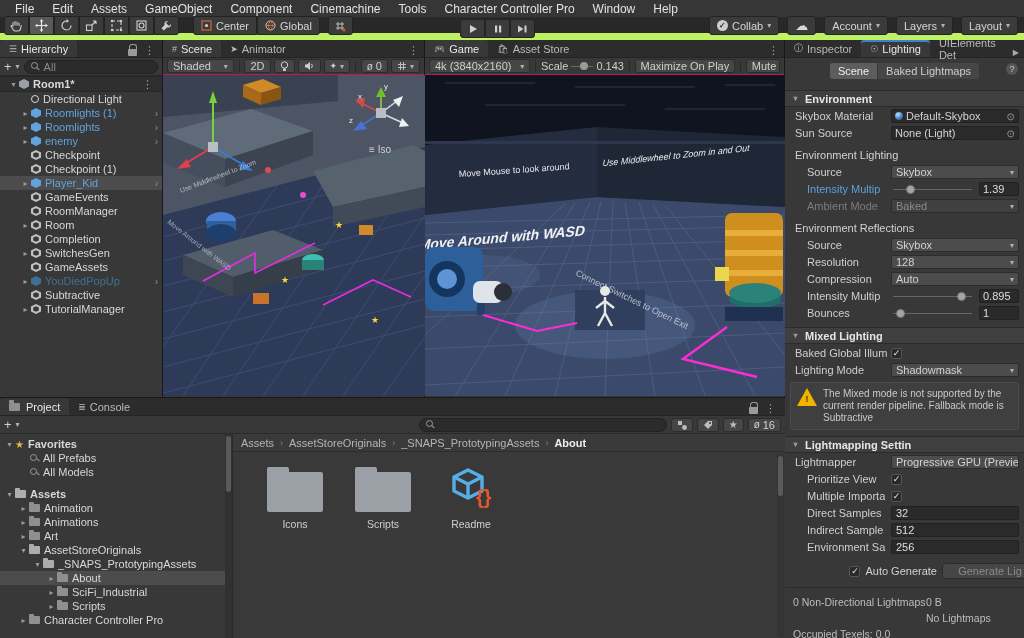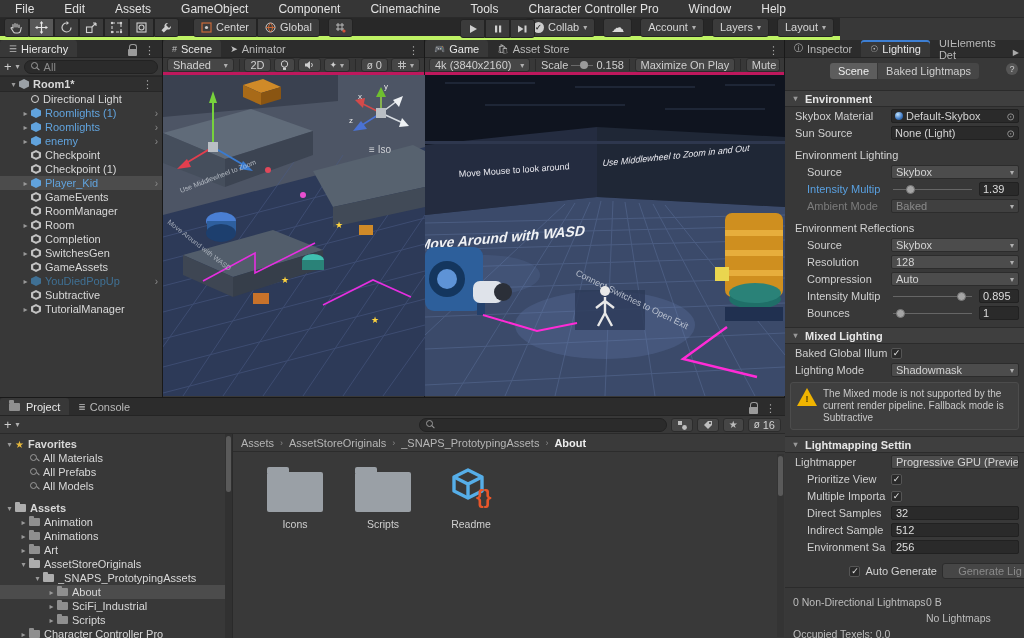--- a/index.html
+++ b/index.html
@@ -1,25 +1,25 @@
 <!DOCTYPE html>
 <html><head>
 <meta charset="utf-8">
 <style>
   *{box-sizing:border-box;margin:0;padding:0}
   html,body{width:1024px;height:638px;overflow:hidden}
   body{font-family:"Liberation Sans",sans-serif;font-size:11px;color:#d2d2d2;background:#383838;position:relative}
   .abs{position:absolute}
 
   
-  #menubar{left:0;top:0;width:1024px;height:18px;background:#363636;display:flex;align-items:center;gap:12px;padding-left:6px;font-size:12px;color:#e2e2e2;border-bottom:1px solid #2a2a2a}
+  #menubar{left:0;top:0;width:1024px;height:18px;background:#363636;display:flex;align-items:center;gap:0;padding-left:6px;font-size:12px;color:#e2e2e2;border-bottom:1px solid #2a2a2a}
   .menu-item{padding:0 9px;cursor:default}
 
   
-  #toolbar{left:0;top:18px;width:840px;height:22px;background:#282828;display:flex;align-items:center;border-bottom:4px solid #bef264}
+  #toolbar{left:0;top:18px;width:1024px;height:22px;background:#282828;display:flex;align-items:center;border-bottom:7px solid #bef264}
   .tgroup{display:flex;align-items:center;height:20px;margin-left:4px}
   .tbtn{width:25px;height:19px;display:flex;align-items:center;justify-content:center;background:#3b3b3b;border:1px solid #232323;color:#cfcfcf}
   .tbtn:first-child{border-radius:3px 0 0 3px}
   .tbtn:last-child{border-radius:0 3px 3px 0}
   .tbtn.sel{background:#585858}
   .tbtn svg{display:block}
   .pillbtn{height:19px;background:#3b3b3b;border:1px solid #232323;border-radius:3px;display:flex;align-items:center;padding:0 7px;gap:4px;color:#d6d6d6}
   .dda{font-size:8px;color:#b0b0b0}
   #playgroup{position:absolute;left:460px;top:1px;display:flex}
   .rightbar{margin-left:auto;display:flex;align-items:center;gap:8px;padding-right:6px}
@@ -65,21 +65,21 @@
   .hlabel{color:#d8d8d8;overflow:hidden;text-overflow:ellipsis}
   .hlabel.blue{color:#61a3dd}
   .hlabel.bluedim{color:#3f7094}
   .chev{margin-left:auto;color:#8a8a8a;font-size:10px}
 
   
   .viewport{display:block}
   svg text{font-family:"Liberation Sans",sans-serif}
 
   
-  .vtools{height:17px;background:#383838;border-bottom:3px solid #be185d;display:flex;align-items:center;gap:3px;padding:0 4px;color:#cfcfcf;white-space:nowrap}
+  .vtools{height:17px;background:#383838;border-bottom:1px solid #be185d;display:flex;align-items:center;gap:3px;padding:0 4px;color:#cfcfcf;white-space:nowrap}
   .vdd{height:14px;background:#464646;border:1px solid #2c2c2c;border-radius:3px;display:flex;align-items:center;gap:5px;padding:0 5px}
   .vbtn{height:14px;background:#464646;border:1px solid #2c2c2c;border-radius:3px;display:flex;align-items:center;padding:0 5px;gap:3px}
   .vsep{width:1px;height:12px;background:#2a2a2a;margin:0 2px}
   .slider-sm{position:relative;width:34px;height:12px}
   .slider-sm .track{position:absolute;left:0;right:0;top:5.5px;height:1.5px;background:#6a6a6a}
   .slider-sm .thumb{position:absolute;top:2px;width:8px;height:8px;border-radius:50%;background:#9a9a9a}
 
   
   .subtabs{height:26px;display:flex;align-items:center;justify-content:center;gap:1px;position:relative}
   .subtab{height:16px;display:flex;align-items:center;padding:0 8px;background:#464646;color:#cfcfcf}
@@ -511,21 +511,21 @@
     <span class="vdd" style="width:150px">
         <span>4k (3840x2160)</span>
         <span class="dda" style="margin-left:auto">▾</span>
       </span>
     <span class="vsep"></span>
     <span>Scale</span>
     <span class="slider-sm">
         <span class="track"></span>
         <span class="thumb" style="left:9px"></span>
       </span>
-    <span>0.158</span>
+    <span>0.143</span>
     <span class="vsep"></span>
     <span class="vbtn">
         <span>Maximize On Play</span>
       </span>
     <span class="vsep"></span>
     <span class="vbtn" style="overflow:hidden">
         <span>Mute A</span>
       </span>
   </div>
   <svg class="viewport" width="360" height="321" viewBox="0 0 360 321">
@@ -791,24 +791,20 @@
   </div>
   <div id="proj-body">
     <div id="proj-tree">
       <div class="trow" style="padding-left:4px">
           <span class="fold">▾</span>
           <span class="star">★</span>
           <span class="hlabel" style="font-weight:bold">Favorites</span>
         </div>
       <div class="trow" style="padding-left:30px">
           <span class="mag" style="margin-right:4px"></span>
-          <span class="hlabel">All Materials</span>
-        </div>
-      <div class="trow" style="padding-left:30px">
-          <span class="mag" style="margin-right:4px"></span>
           <span class="hlabel">All Prefabs</span>
         </div>
       <div class="trow" style="padding-left:30px">
           <span class="mag" style="margin-right:4px"></span>
           <span class="hlabel">All Models</span>
         </div>
       <div style="height:8px"></div>
       <div class="trow" style="padding-left:4px">
           <span class="fold">▾</span>
           <span class="folder-sm open"></span>

